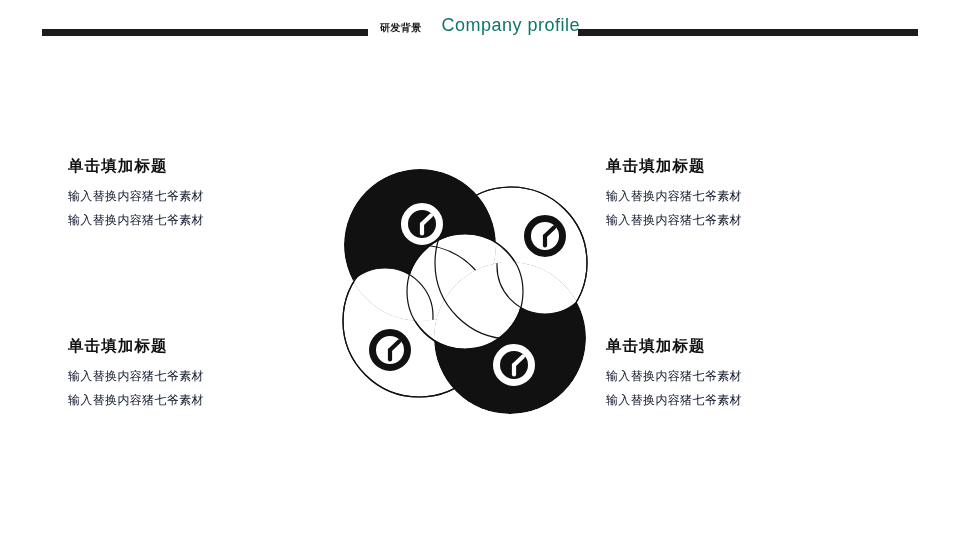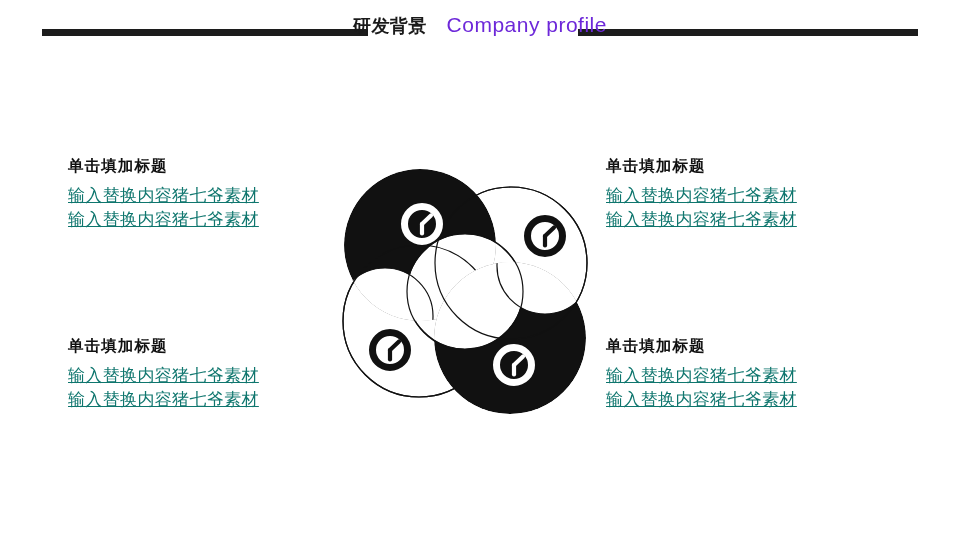--- a/index.html
+++ b/index.html
@@ -36,54 +36,53 @@
   #header-title {
     position: absolute;
     left: 0;
     top: 14px;
     width: 960px;
     text-align: center;
     white-space: nowrap;
     line-height: 22px;
   }
   #header-title .cn {
-    font-size: 18px;
+    font-size: 10px;
     font-weight: 600;
     letter-spacing: 0.4px;
     color: #1a1a1a;
   }
   #header-title .gap { display: inline-block; width: 11px; }
   #header-title .en {
-    font-size: 21px;
+    font-size: 18px;
     font-weight: 400;
     letter-spacing: 0.5px;
-    color: #6d28d9;
+    color: #0f766e;
   }
 
   
   .textblock {
     position: absolute;
     width: 300px;
     text-align: left;
   }
   .tb-title {
     font-size: 15.5px;
     font-weight: 700;
     letter-spacing: 1.1px;
     color: #111111;
     line-height: 20px;
     margin-bottom: 8px;
   }
   .tb-line {
-    font-size: 17px;
+    font-size: 12px;
     font-weight: 400;
     letter-spacing: 0.35px;
-    color: #0f766e;
+    color: #0f172a;
     line-height: 24px;
-    text-decoration: underline;
   }
 
   #tb-tl { left: 68px;  top: 156px; }
   #tb-tr { left: 606px; top: 156px; }
   #tb-bl { left: 68px;  top: 336px; }
   #tb-br { left: 606px; top: 336px; }
 
   
   #pinwheel {
     position: absolute;

